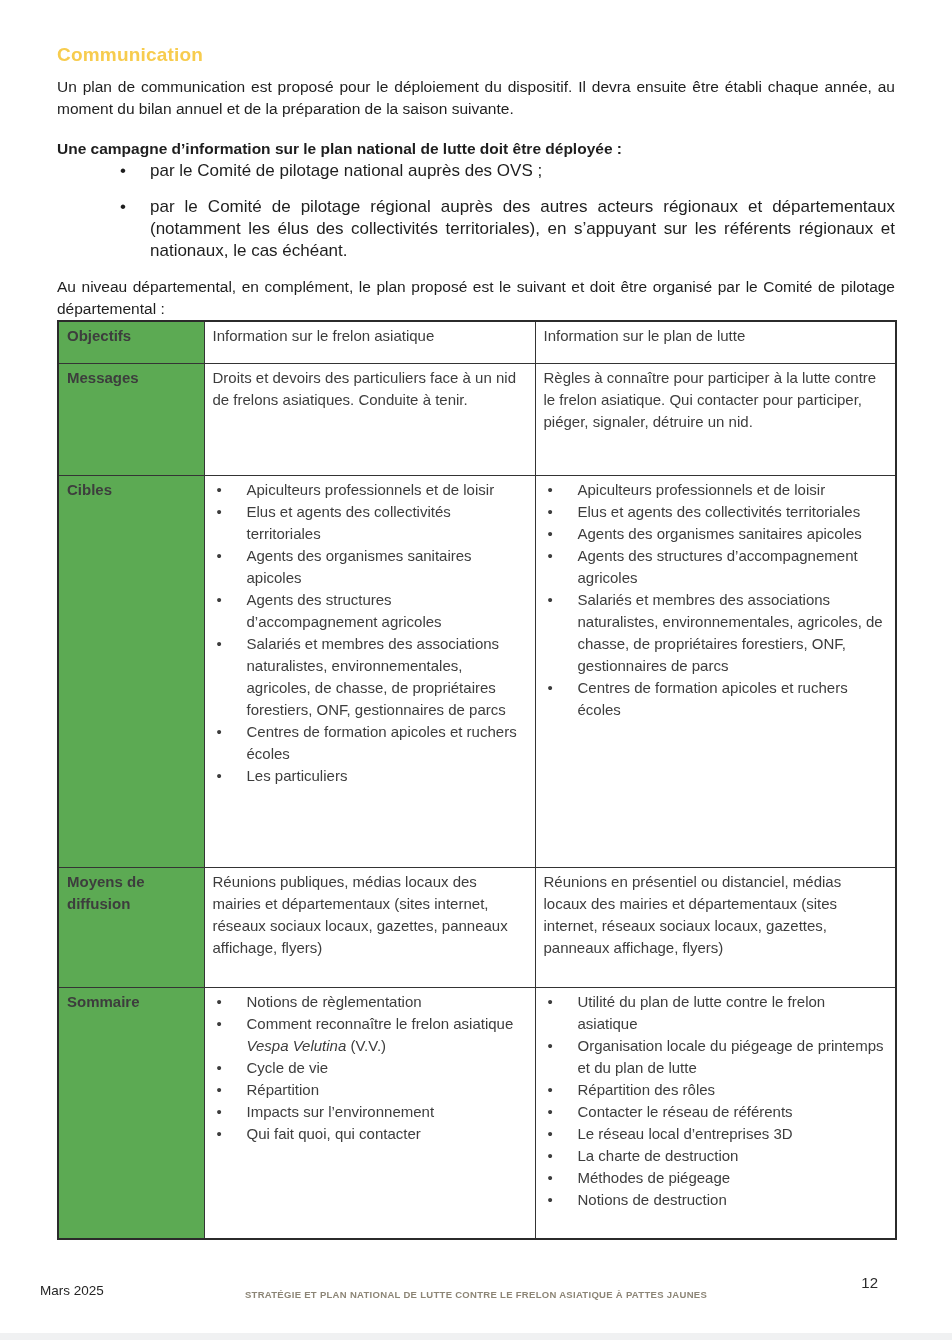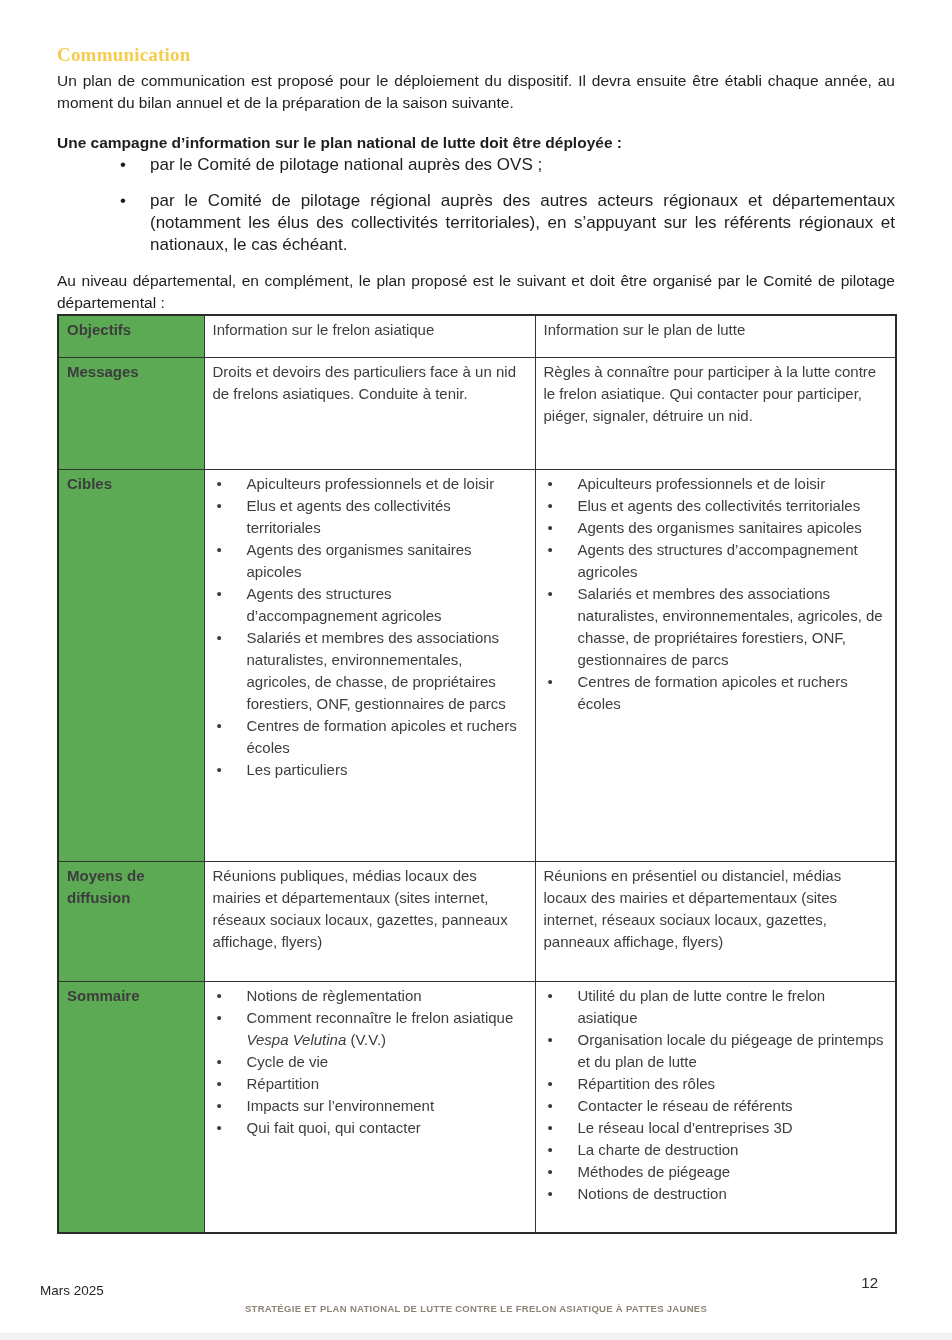--- a/index.html
+++ b/index.html
@@ -2,21 +2,21 @@
 <html lang="fr"><head>
 <meta charset="utf-8">
 <style>
   html,body { margin:0; padding:0; background:#ffffff; }
   .page {
     position:relative; width:952px; height:1340px; background:#ffffff;
     font-family:"Liberation Sans", sans-serif; color:#1e1e1e; overflow:hidden;
   }
   .content { position:absolute; left:57px; top:44px; width:838px; }
 
-  .heading { font-size:19px; font-weight:bold; color:#f7cc4e; margin:0 0 4px 0; letter-spacing:0.2px;font-family:Liberation Serif, serif; }
+  .heading { font-size:19px; font-weight:bold; color:#f7cc4e; margin:0 0 10px 0; letter-spacing:0.2px; }
 
   .para { font-size:15.5px; line-height:22px; margin:0; color:#1e1e1e; }
   .p1 { text-align:justify; margin-bottom:18px; }
   .p2 { margin-bottom:0;font-weight:bold; }
   .p3 { text-align:justify; }
 
   ul.intro-list { list-style:none; margin:0 0 14px 0; padding:0; }
   ul.intro-list li {
     position:relative; padding-left:93px; font-size:17px; line-height:22px;
     text-align:justify; color:#1e1e1e;
@@ -41,21 +41,21 @@
   tr.r-moy { height:120px;padding-left:40px; } tr.r-som { height:252px; }
 
   ul.cell-list { list-style:none; margin:0; padding:0; }
   ul.cell-list li { position:relative; padding-left:34px; }
   ul.cell-list li::before { content:"•"; position:absolute; left:4px; }
   .it { font-style:italic; }
 
   .footer { position:absolute; left:0; top:1274px; width:952px; height:44px; }
   .footer-date { position:absolute; left:40px; top:9px; font-size:13.5px; color:#262626; }
   .footer-title {
-    position:absolute; left:0; top:29px; width:100%; text-align:center;
+    position:absolute; left:0; top:15px; width:100%; text-align:center;
     font-size:9.5px; font-weight:bold; color:#8c8576; letter-spacing:0.3px;
   }
   .footer-page { position:absolute; right:74px; top:0; font-size:15px; color:#2b2b2b;text-align:right; }
 
   .bottom-strip { position:absolute; left:0; bottom:0; width:100%; height:7px; background:#f0f1f2; }
 </style>
 </head>
 <body>
 
 <div class="page">

